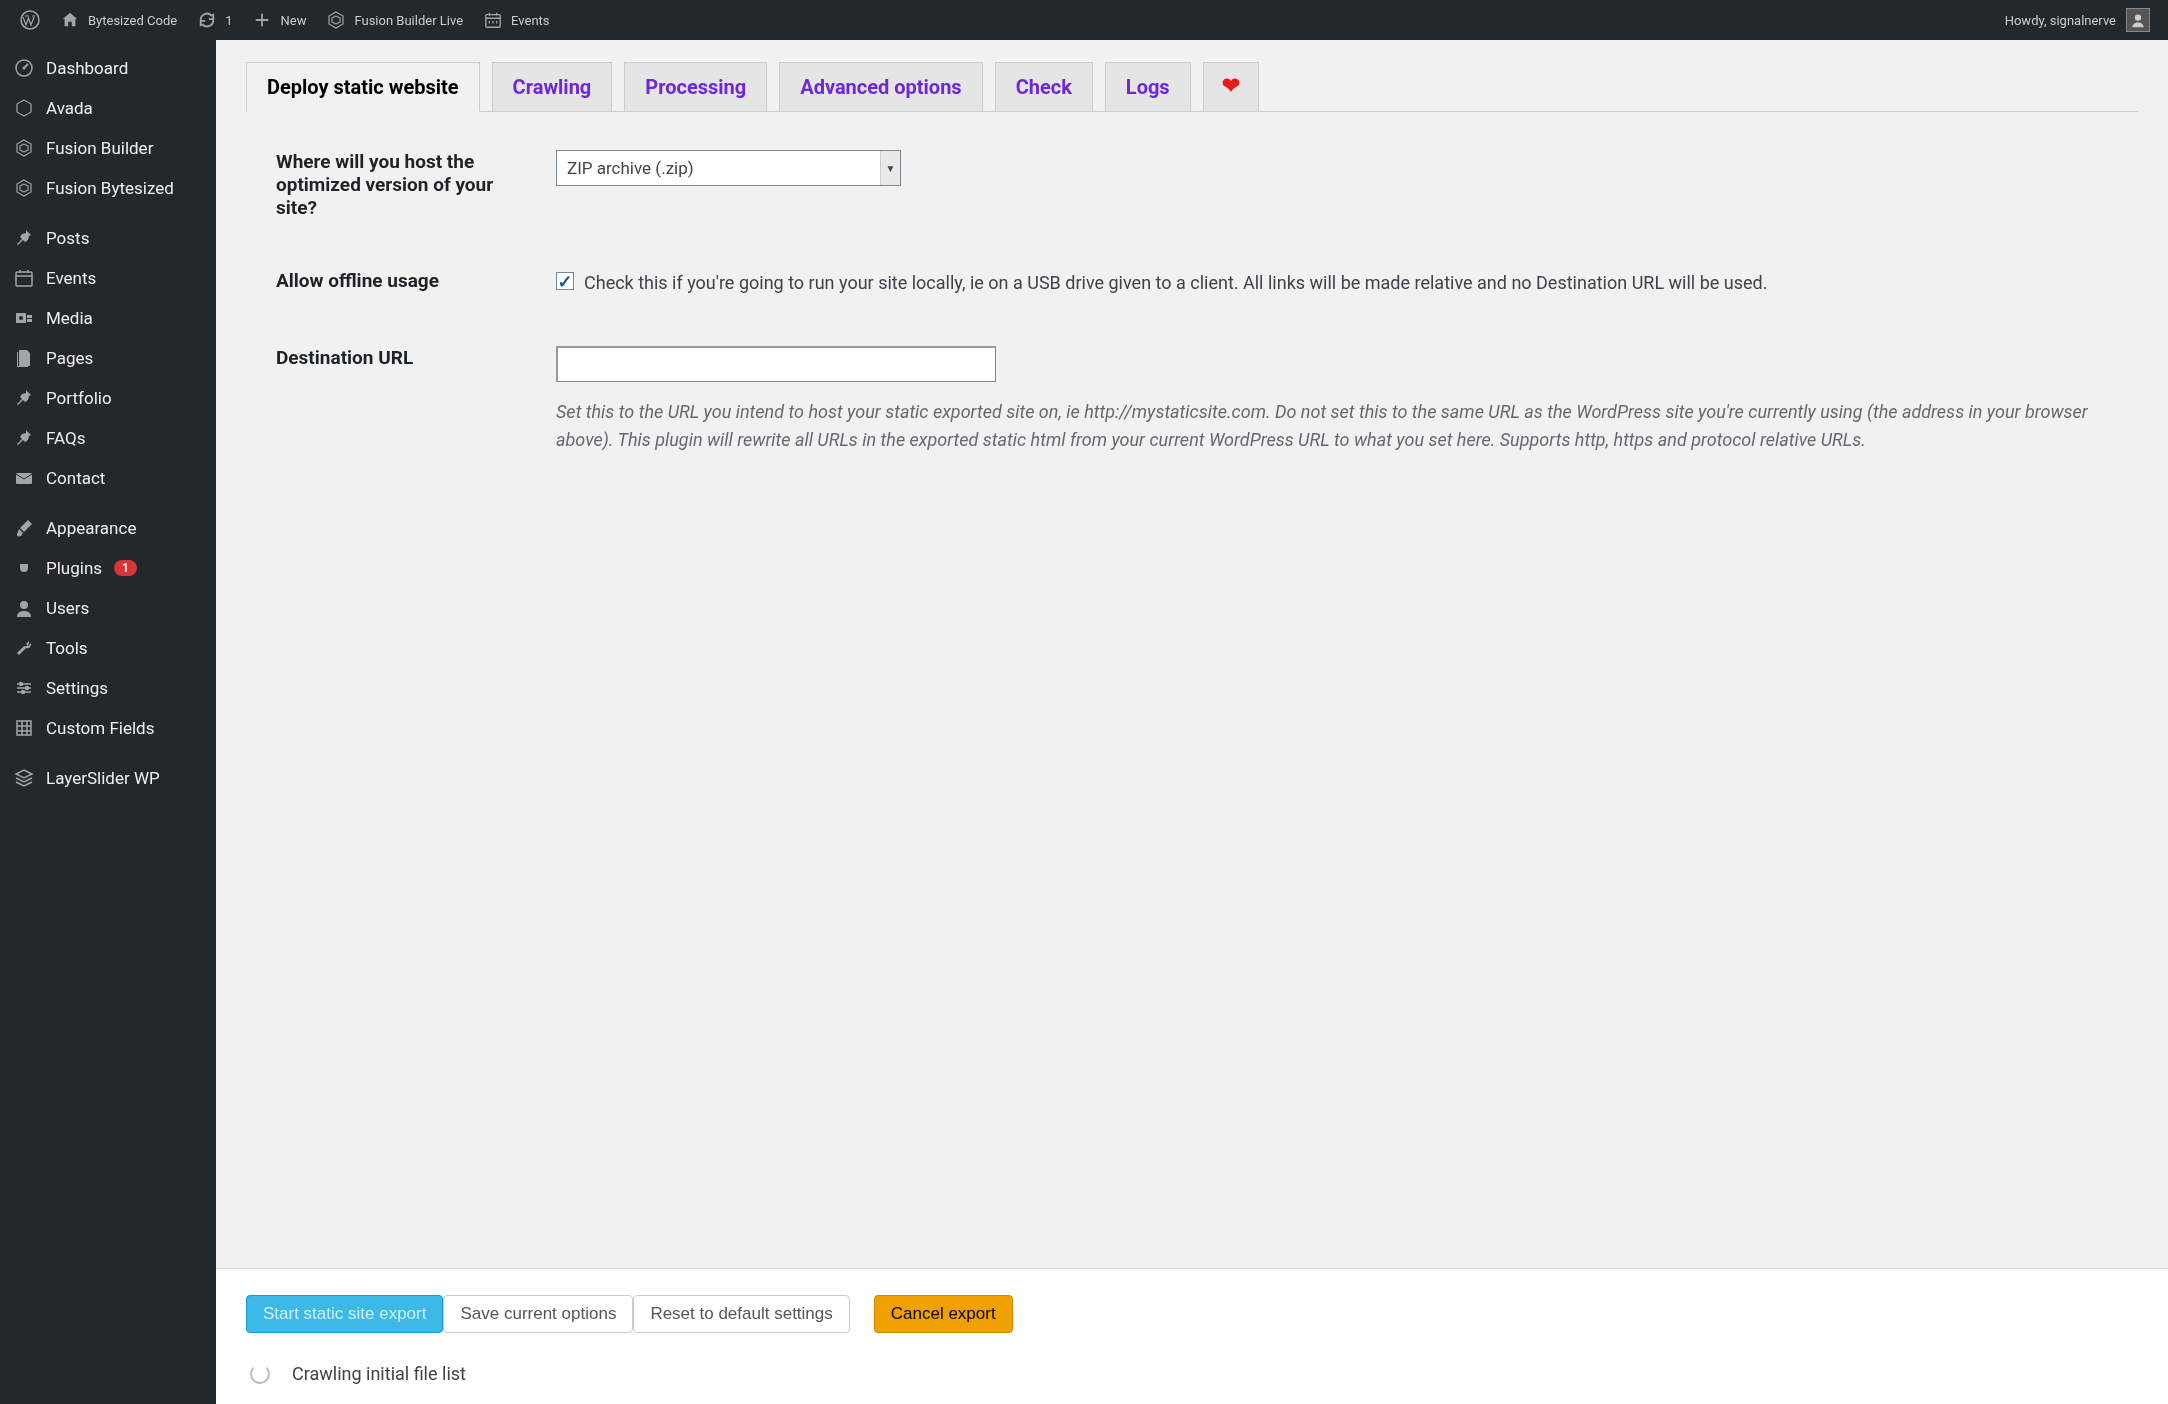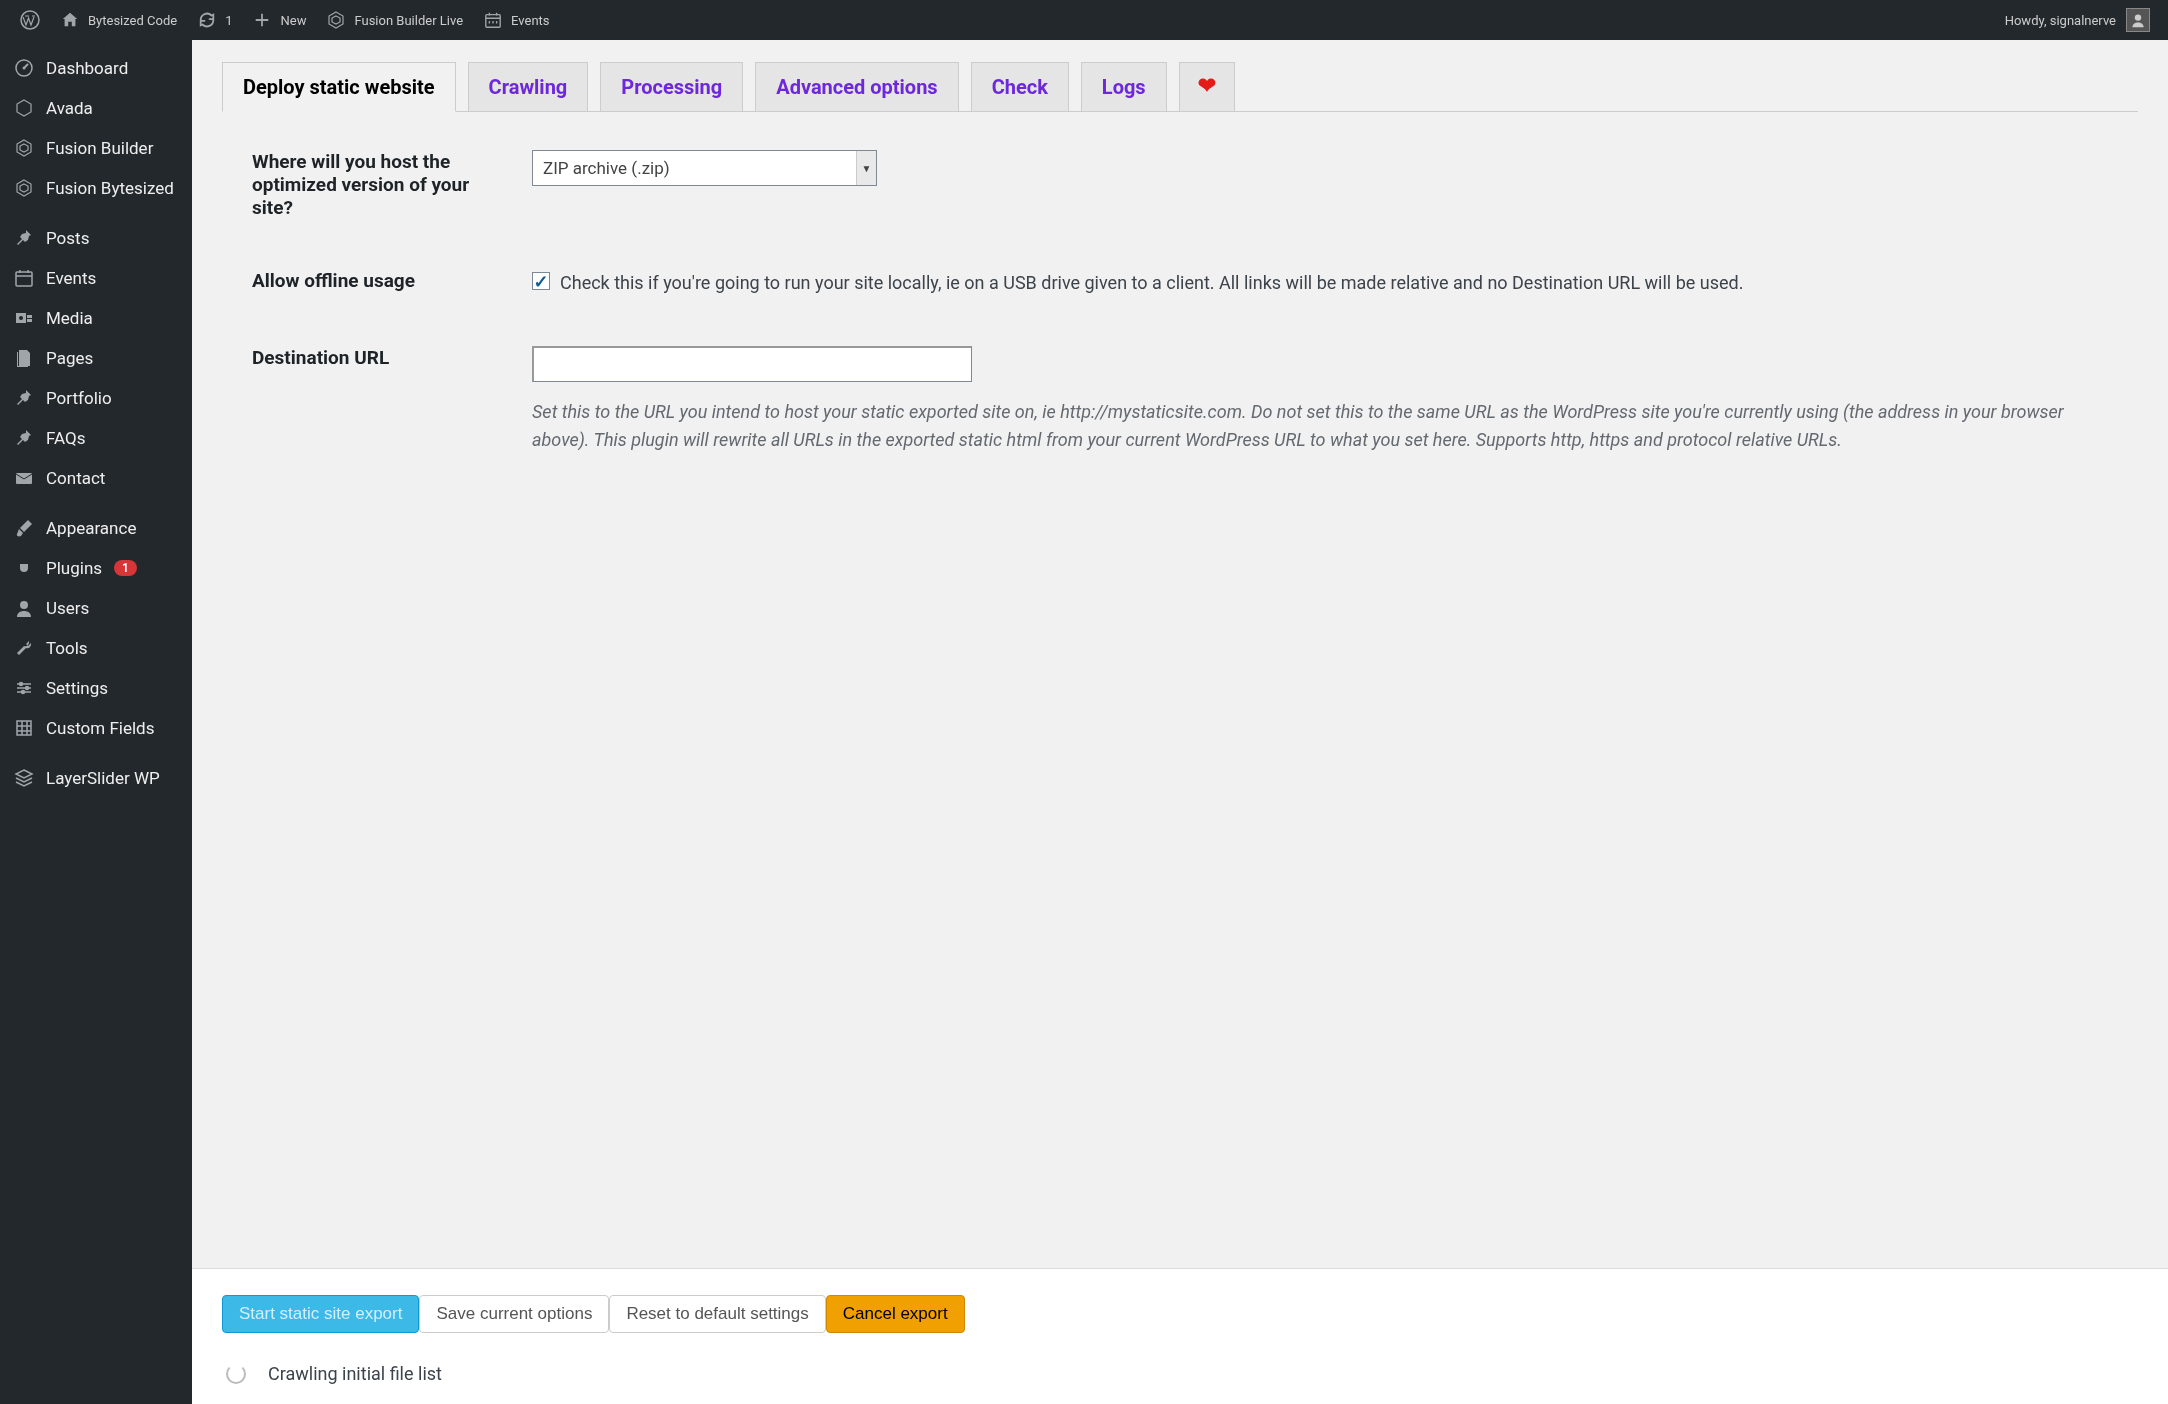--- a/index.html
+++ b/index.html
@@ -7,21 +7,21 @@
 
 
 .adminbar { background: #23282d; color: #fff; height: 40px; display: flex; align-items: center; padding: 0 10px; position: relative; }
 .adminbar-left { display: flex; align-items: center; gap: 0; }
 .adminbar-item { display: flex; align-items: center; gap: 8px; padding: 0 10px; height: 40px; color: #ccc; cursor: pointer; }
 .adminbar-right { margin-left: auto; display: flex; align-items: center; gap: 10px; color: #ccc; padding-right: 8px; }
 .avatar-box { width: 24px; height: 24px; background: #555; border: 1px solid #888; display: flex; align-items: center; justify-content: center; }
 
 
 .wrap { display: flex; }
-.sidebar { width: 192px; background: #23282d; min-height: calc(100vh - 40px); padding-top: 8px; flex-shrink: 0; }
+.sidebar { width: 216px; background: #23282d; min-height: calc(100vh - 40px); padding-top: 8px; flex-shrink: 0; }
 .menu-item { display: flex; align-items: center; gap: 12px; padding: 10px 14px; color: #eee; cursor: pointer; font-size: 17px; }
 .menu-sep { height: 10px; }
 .badge { background: #d63638; color: #fff; border-radius: 10px; padding: 1px 8px; font-size: 12px; font-weight: 600; }
 .menu-icon { width: 20px; height: 20px; display: flex; align-items: center; justify-content: center; color: #a0a5aa; }
 
 
 .main { flex: 1; padding: 0; display: flex; flex-direction: column; }
 .content-top { padding: 22px 30px 0 30px; }
 .tabs { display: flex; gap: 12px; border-bottom: 1px solid #ccc; }
 .tab { background: #e5e5e5; border: 1px solid #ccc; border-bottom: none; padding: 12px 20px; font-size: 20px; font-weight: 700; color: #6d28d9; cursor: pointer; border-radius: 0; }
@@ -39,21 +39,21 @@
 .text-input { width: 440px; height: 36px; background: #fff; border: 1px solid #7e8993; border-top: 2px solid #999; border-left: 2px solid #999; padding: 0 8px; }
 .help-text { font-size: 18px; font-style: italic; color: #646970; line-height: 1.55; margin-top: 16px; }
 
 
 .action-panel { background: #fff; border-top: 1px solid #ddd; padding: 26px 30px 20px 30px; margin-top: auto; }
 .button-row { display: flex; gap: 0; margin-bottom: 30px; }
 .btn { padding: 8px 16px; font-size: 17px; border-radius: 4px; border: 1px solid transparent; cursor: pointer; }
 .btn-primary { background: #0d99d5; color: #fff; border-color: #0d99d5; }
 .btn-primary.busy { background: #3db9e8; color: #d1efff; }
 .btn-default { background: #fff; color: #555; border-color: #ccc; }
-.btn-warn { background: #f0a000; color: #000; border-color: #d08800; }
+.btn-warn { background: #f0a000; color: #000; border-color: #d08800; margin-left: 24px; }
 .status-row { display: flex; align-items: center; gap: 22px; font-size: 18px; color: #3c434a; padding-left: 4px; }
 .spinner { width: 20px; height: 20px; border: 2px solid #bbb; border-top-color: transparent; border-radius: 50%; animation: spin 1s linear infinite; }
 @keyframes spin { to { transform: rotate(360deg); } }
 
 svg { display: block; }
 </style>
 </head>
 <body>
 
 <div class="adminbar">

